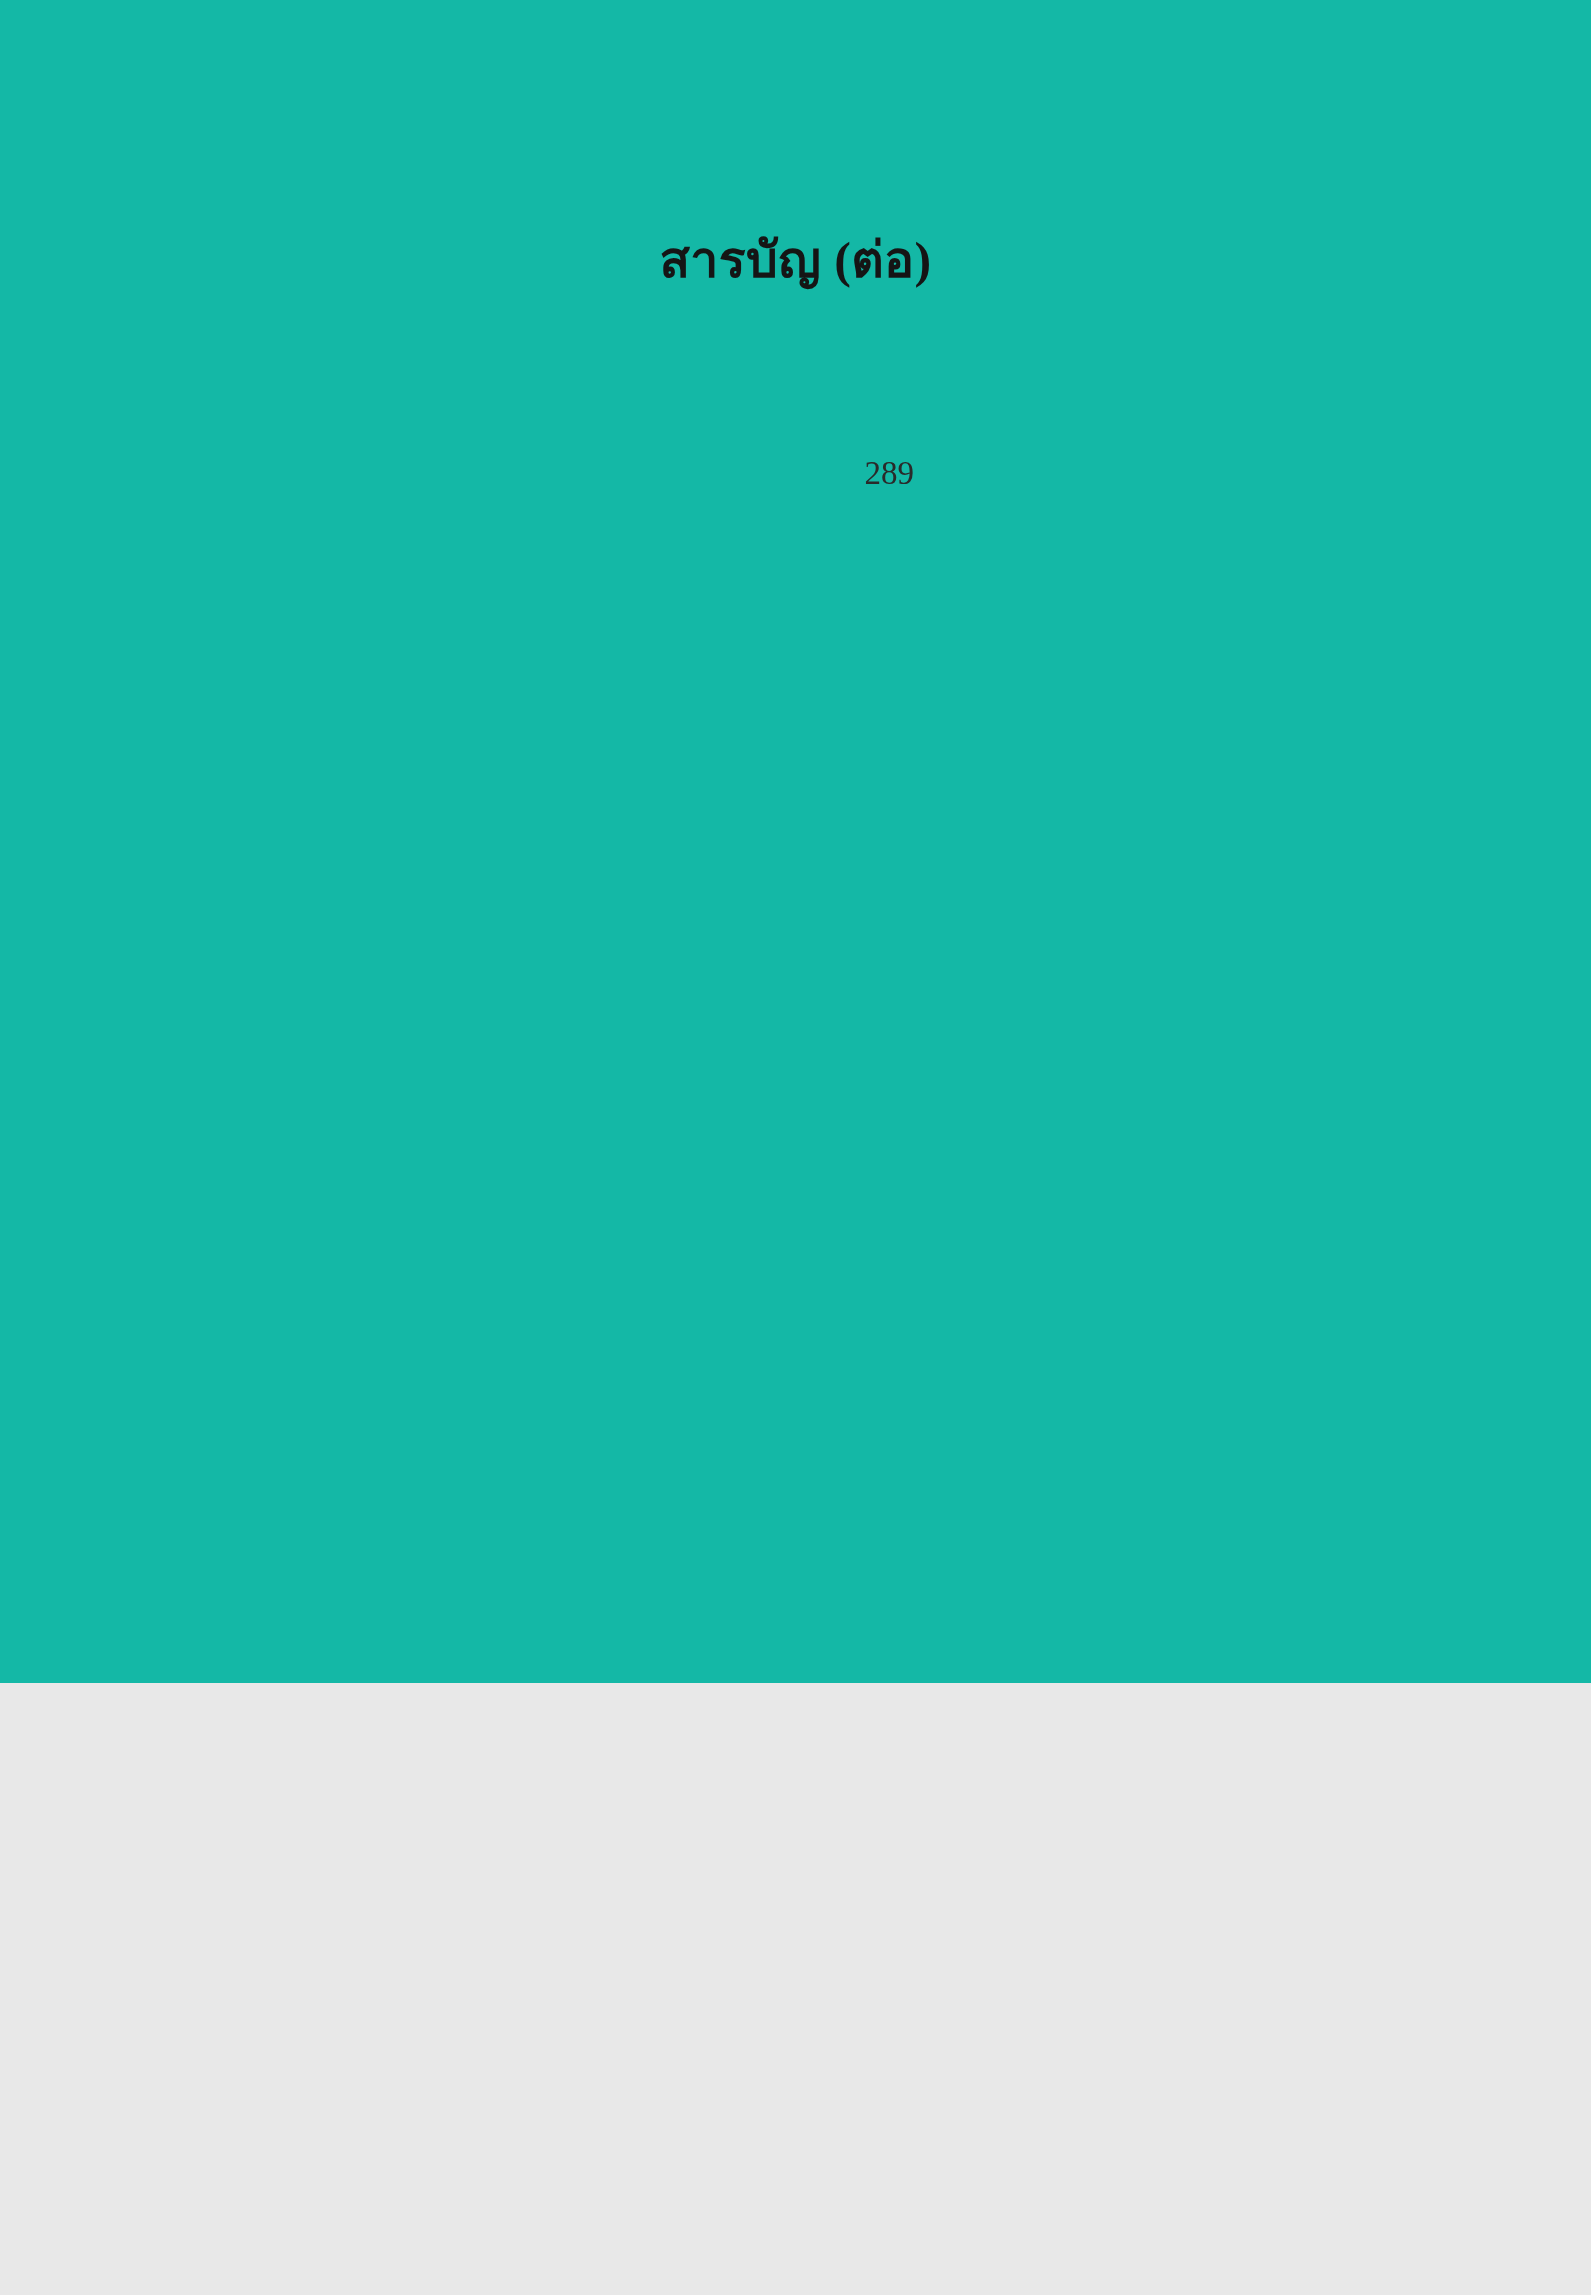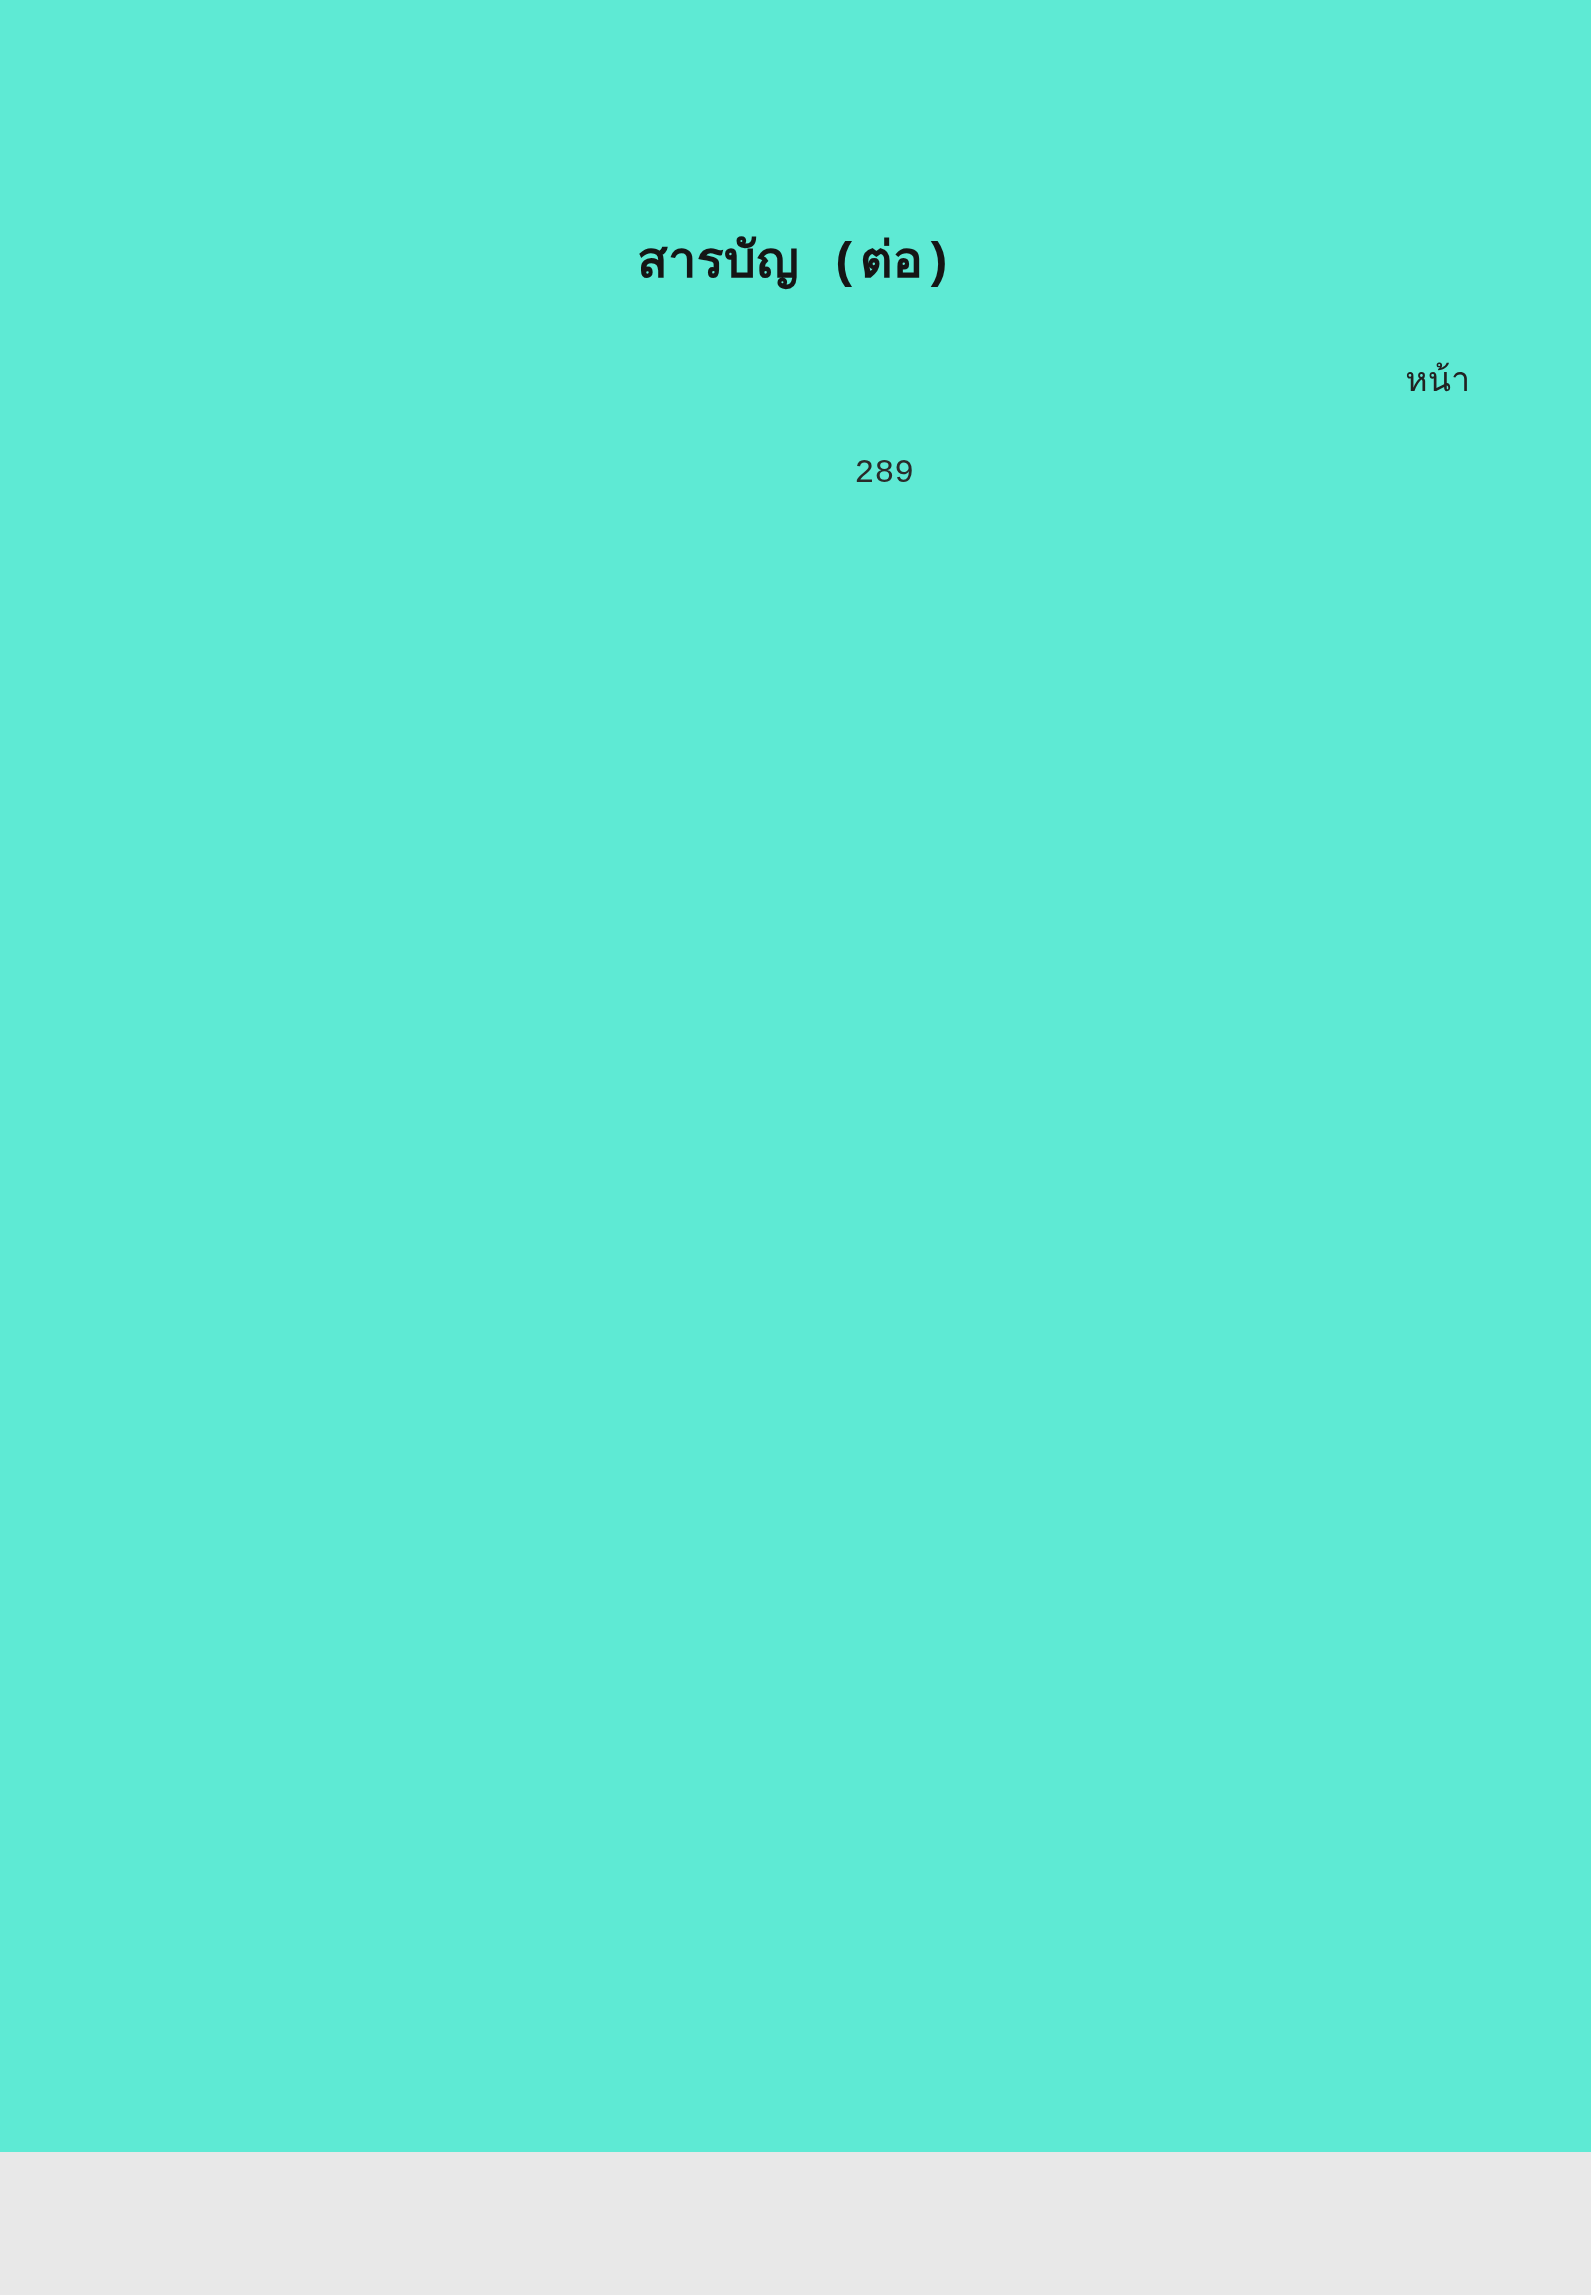--- a/index.html
+++ b/index.html
@@ -3,25 +3,25 @@
 <meta charset="utf-8">
 <style>
   html, body {
     margin: 0;
     padding: 0;
     background: #e8e8e8;
   }
   .page {
     position: relative;
     width: 1591px;
-    height: 2152px;
+    height: 1683px;
     margin: 0 auto;
-    background: #5eead4;
+    background: #14b8a6;
     color: #1e1e1e;
-    font-family: Liberation Mono, monospace;
+    font-family: Liberation Serif, serif;
     overflow: hidden;
   }
   .doc-title {
     position: absolute;
     top: 220px;
     left: 0;
     width: 100%;
     text-align: center;
     font-size: 50px;
     font-weight: 700;
@@ -71,21 +71,20 @@
     font-size: 33px;
     color: #2a2a2a;
   }
 </style>
 </head>
 <body>
 
 <div class="page">
   <div class="doc-title">สารบัญ (ต่อ)</div>
 
-  <div class="page-col-header">หน้า</div>
 
   <div class="toc">
       <div class="row">
     <div class="chnum"></div>
     <div class="page">289</div>
   </div>
     </div>
 </div>
 
 

